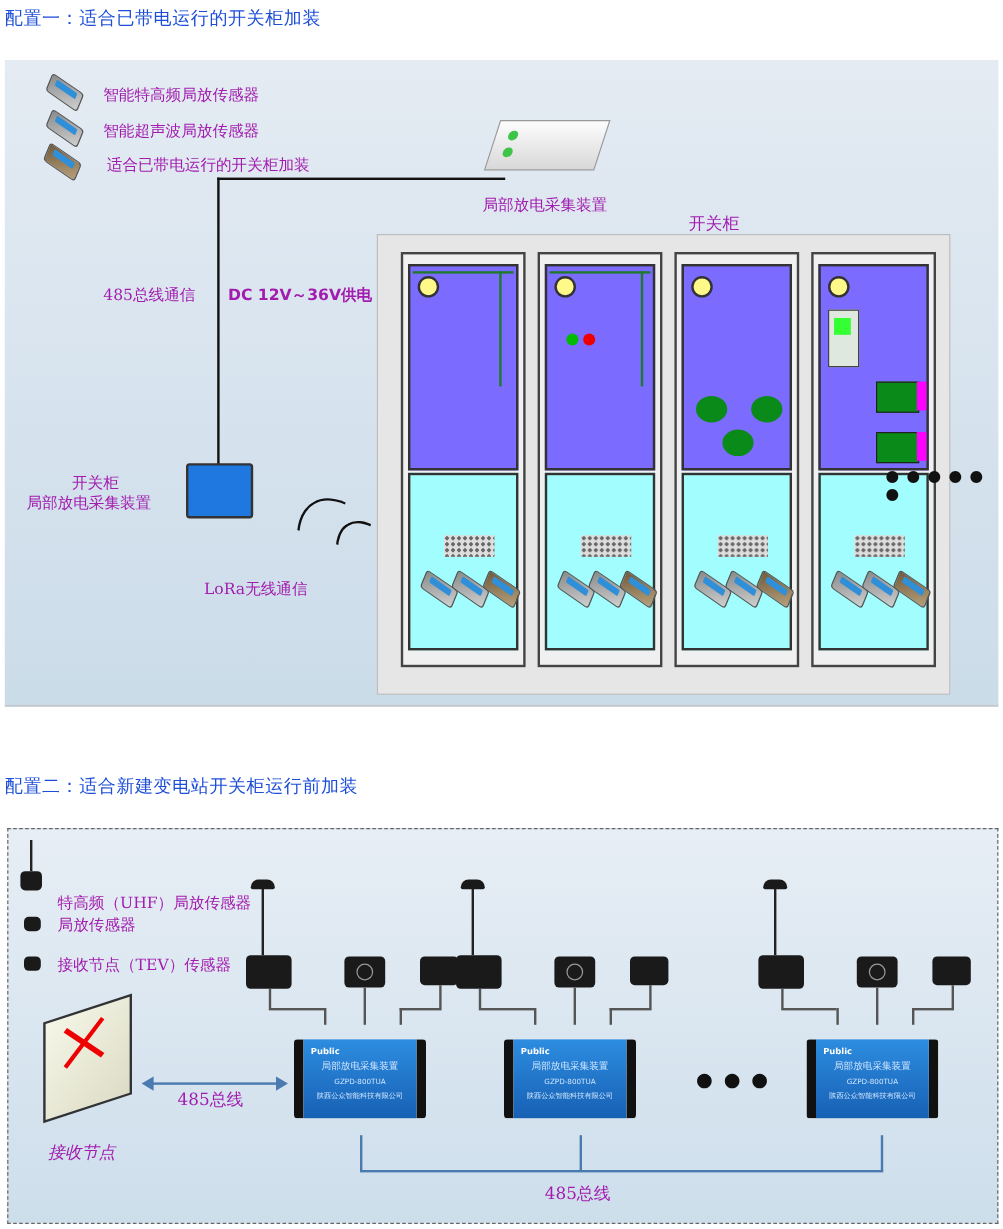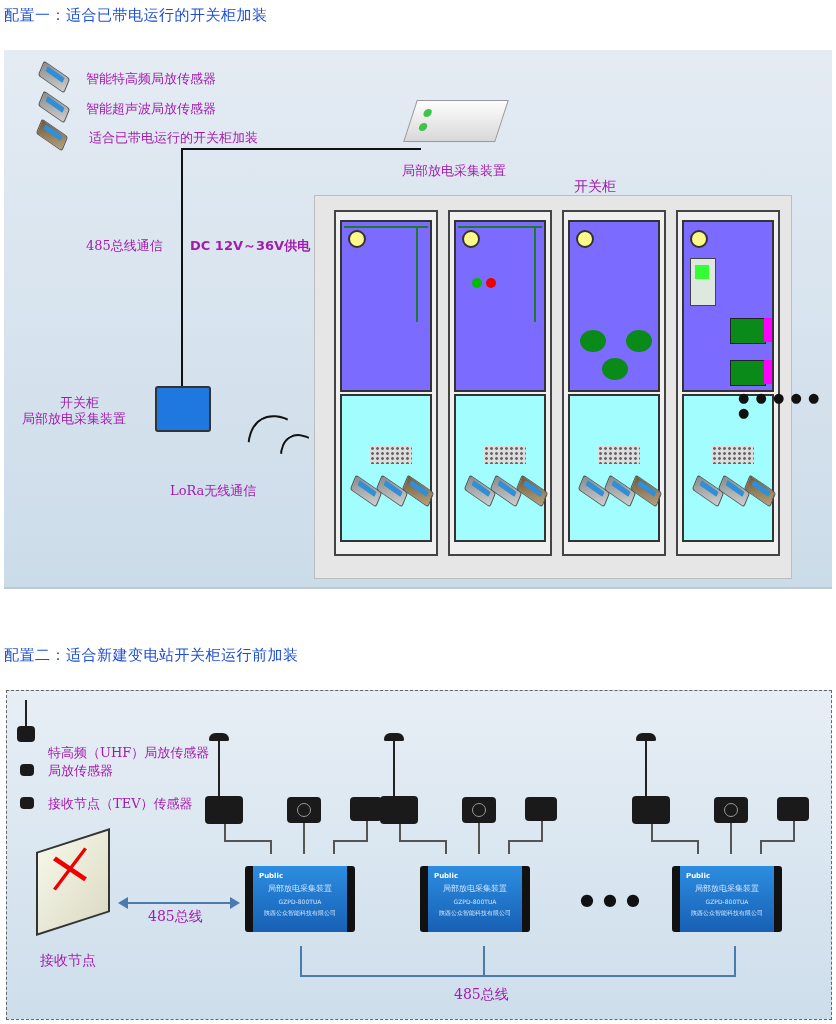--- a/index.html
+++ b/index.html
@@ -133,21 +133,21 @@
 <div class="abs lbl serif" style="left:48px;top:712px;margin-top:32px;">特高频（UHF）局放传感器</div>
 <div class="abs blk" style="left:20px;top:764px;width:14px;height:12px;"></div>
 <div class="abs lbl serif" style="left:48px;top:762px;">局放传感器</div>
 <div class="abs blk" style="left:20px;top:797px;width:14px;height:12px;"></div>
 <div class="abs lbl serif" style="left:48px;top:795px;">接收节点（TEV）传感器</div>
 
 <div class="abs" style="left:36px;top:840px;width:70px;height:80px;background:linear-gradient(135deg,#f6f6e8,#dcdcc6);border:2px solid #333;transform:skewY(-18deg);">
   <div class="abs" style="left:10px;top:24px;width:44px;height:4px;background:#e00;transform:rotate(45deg);"></div>
   <div class="abs" style="left:10px;top:24px;width:44px;height:4px;background:#e00;transform:rotate(-45deg);"></div>
 </div>
-<div class="abs lbl serif" style="left:40px;top:952px;font-size:14px;">接收节点</div>
+<div class="abs lbl serif" style="left:40px;top:952px;font-size:14px;font-style:italic;">接收节点</div>
 
 <div class="abs bus" style="left:124px;top:902px;width:110px;height:2px;"></div>
 <div class="abs" style="left:118px;top:897px;width:0;height:0;border-top:6px solid transparent;border-bottom:6px solid transparent;border-right:10px solid #4a7ab0;"></div>
 <div class="abs" style="left:230px;top:897px;width:0;height:0;border-top:6px solid transparent;border-bottom:6px solid transparent;border-left:10px solid #4a7ab0;"></div>
 <div class="abs lbl serif" style="left:148px;top:908px;font-size:14px;">485总线</div>
 
 <div id="groups">
     <div class="abs" style="left:218px;top:740px;width:2px;height:56px;background:#222;"></div>
     <div class="abs blk" style="left:209px;top:733px;width:20px;height:8px;border-radius:8px 8px 2px 2px;"></div>
     <div class="abs blk" style="left:205px;top:796px;width:38px;height:28px;"></div>

